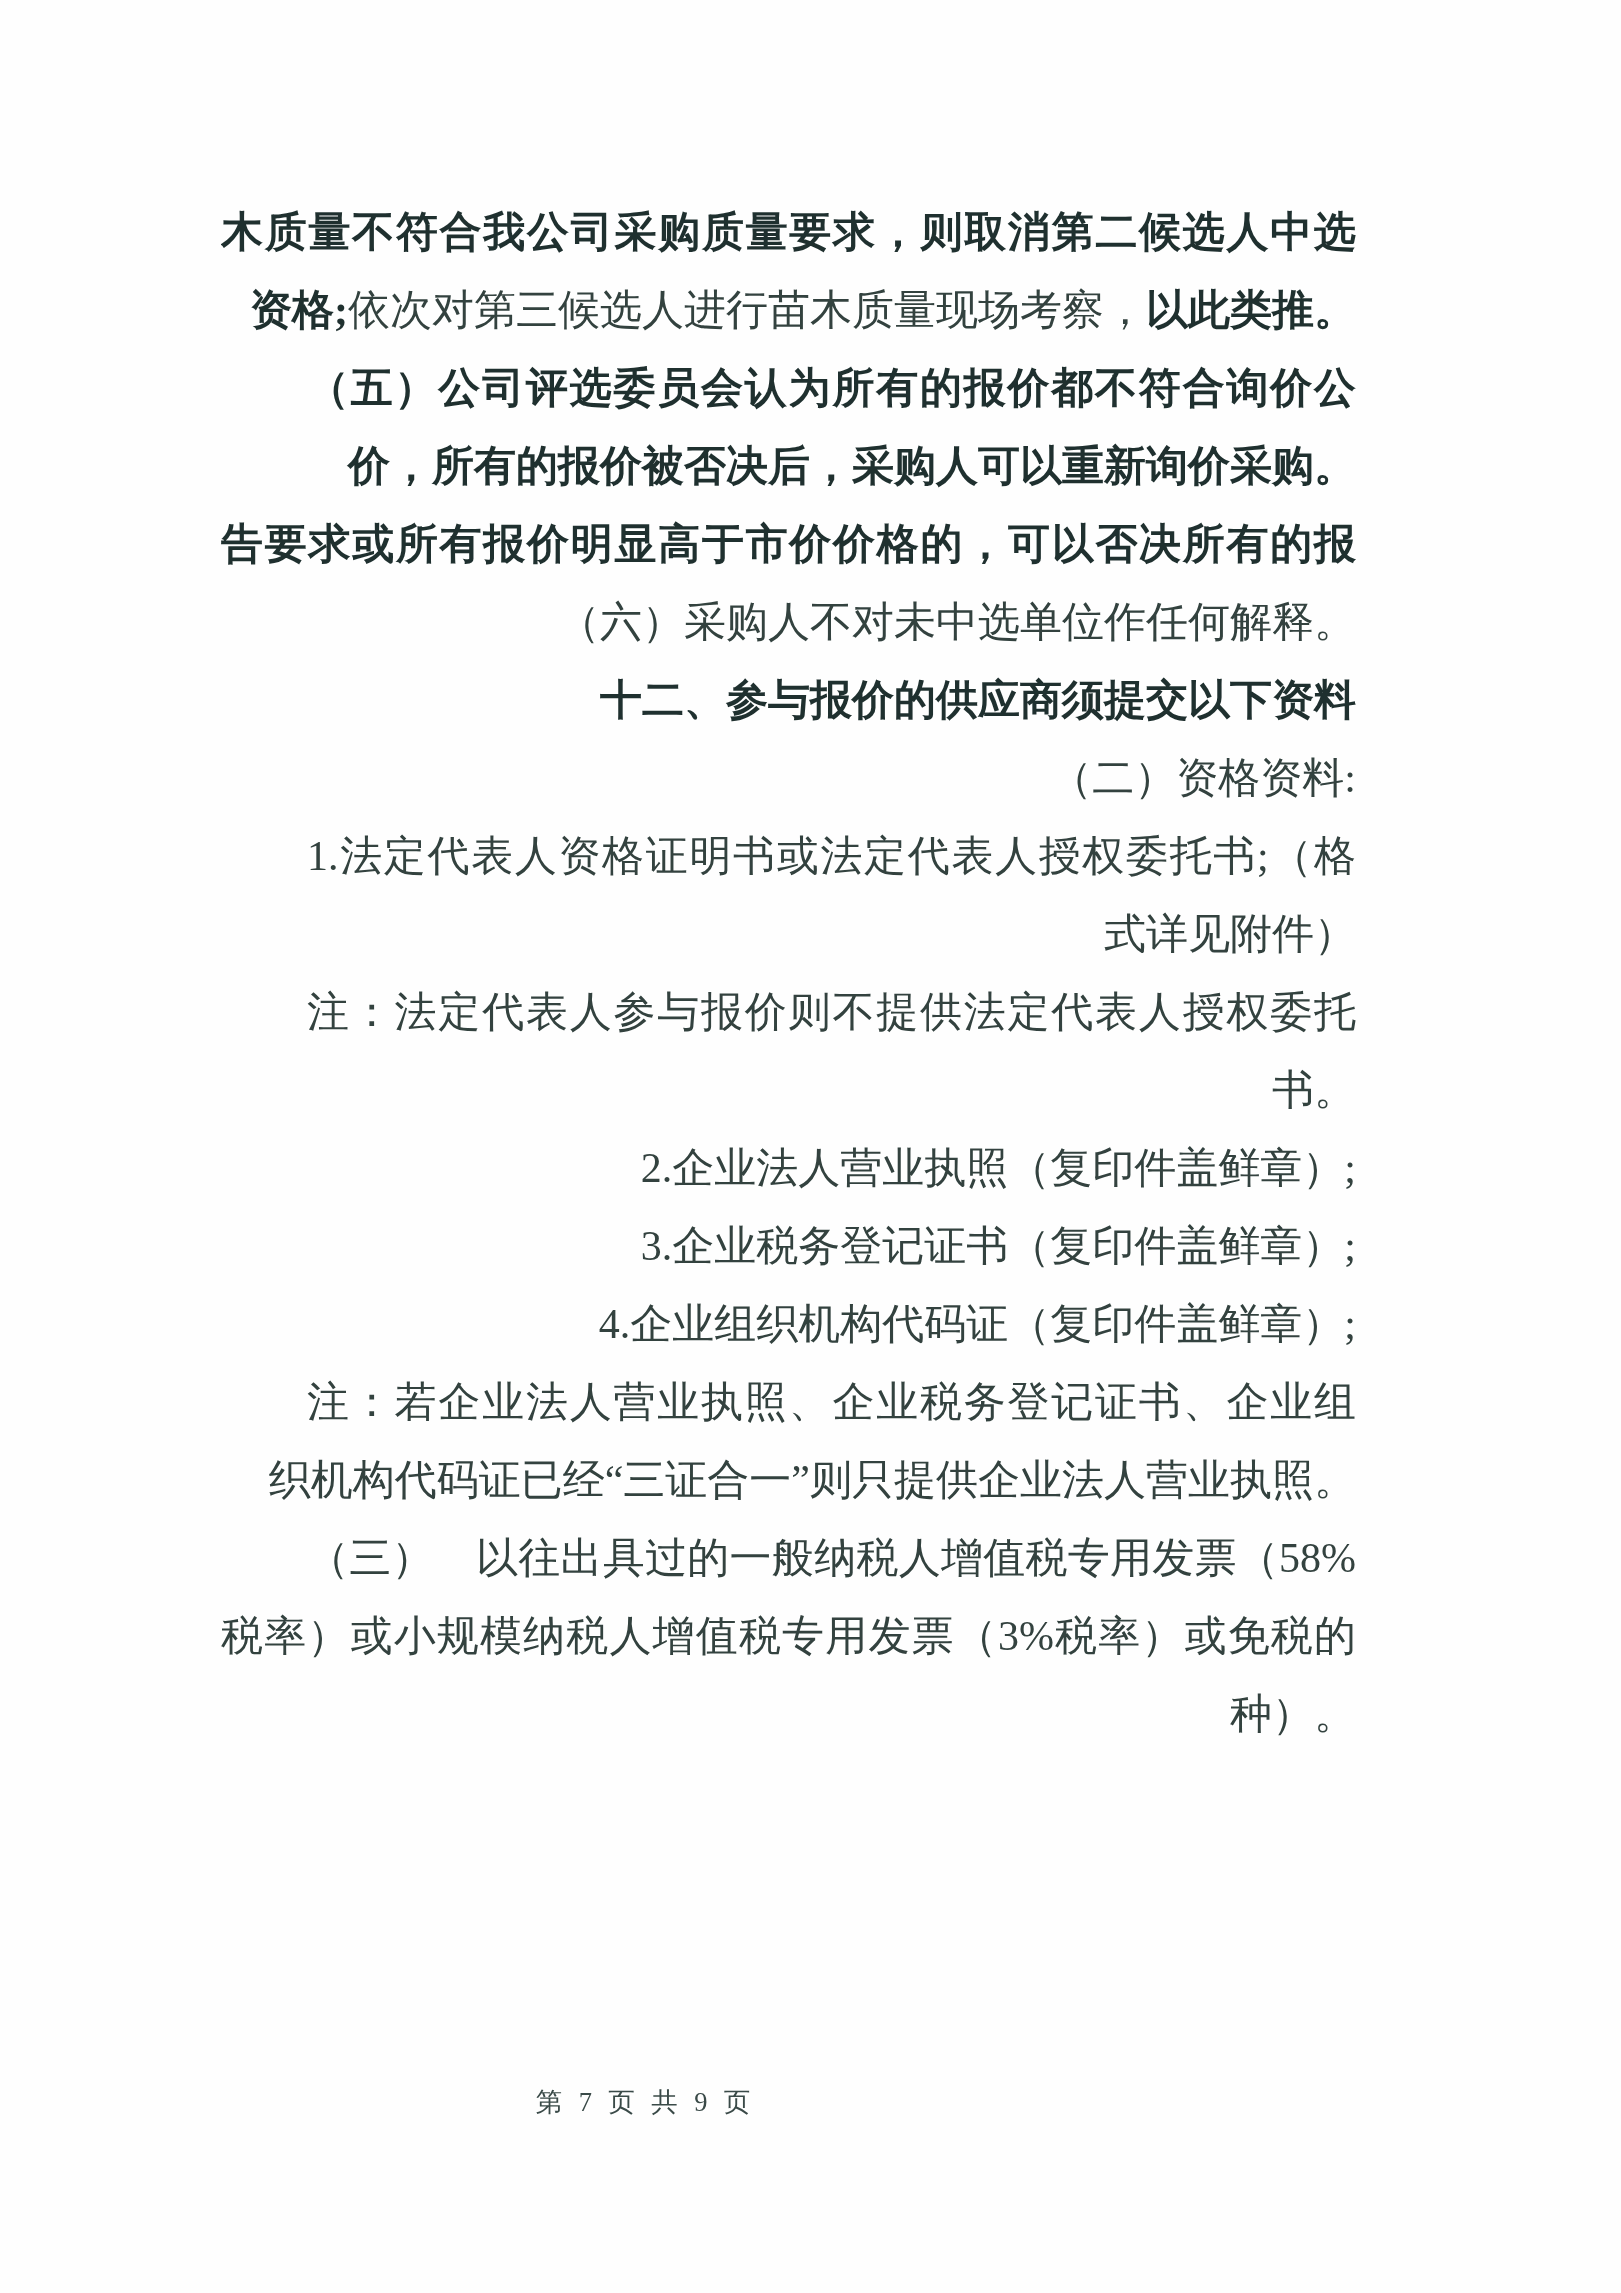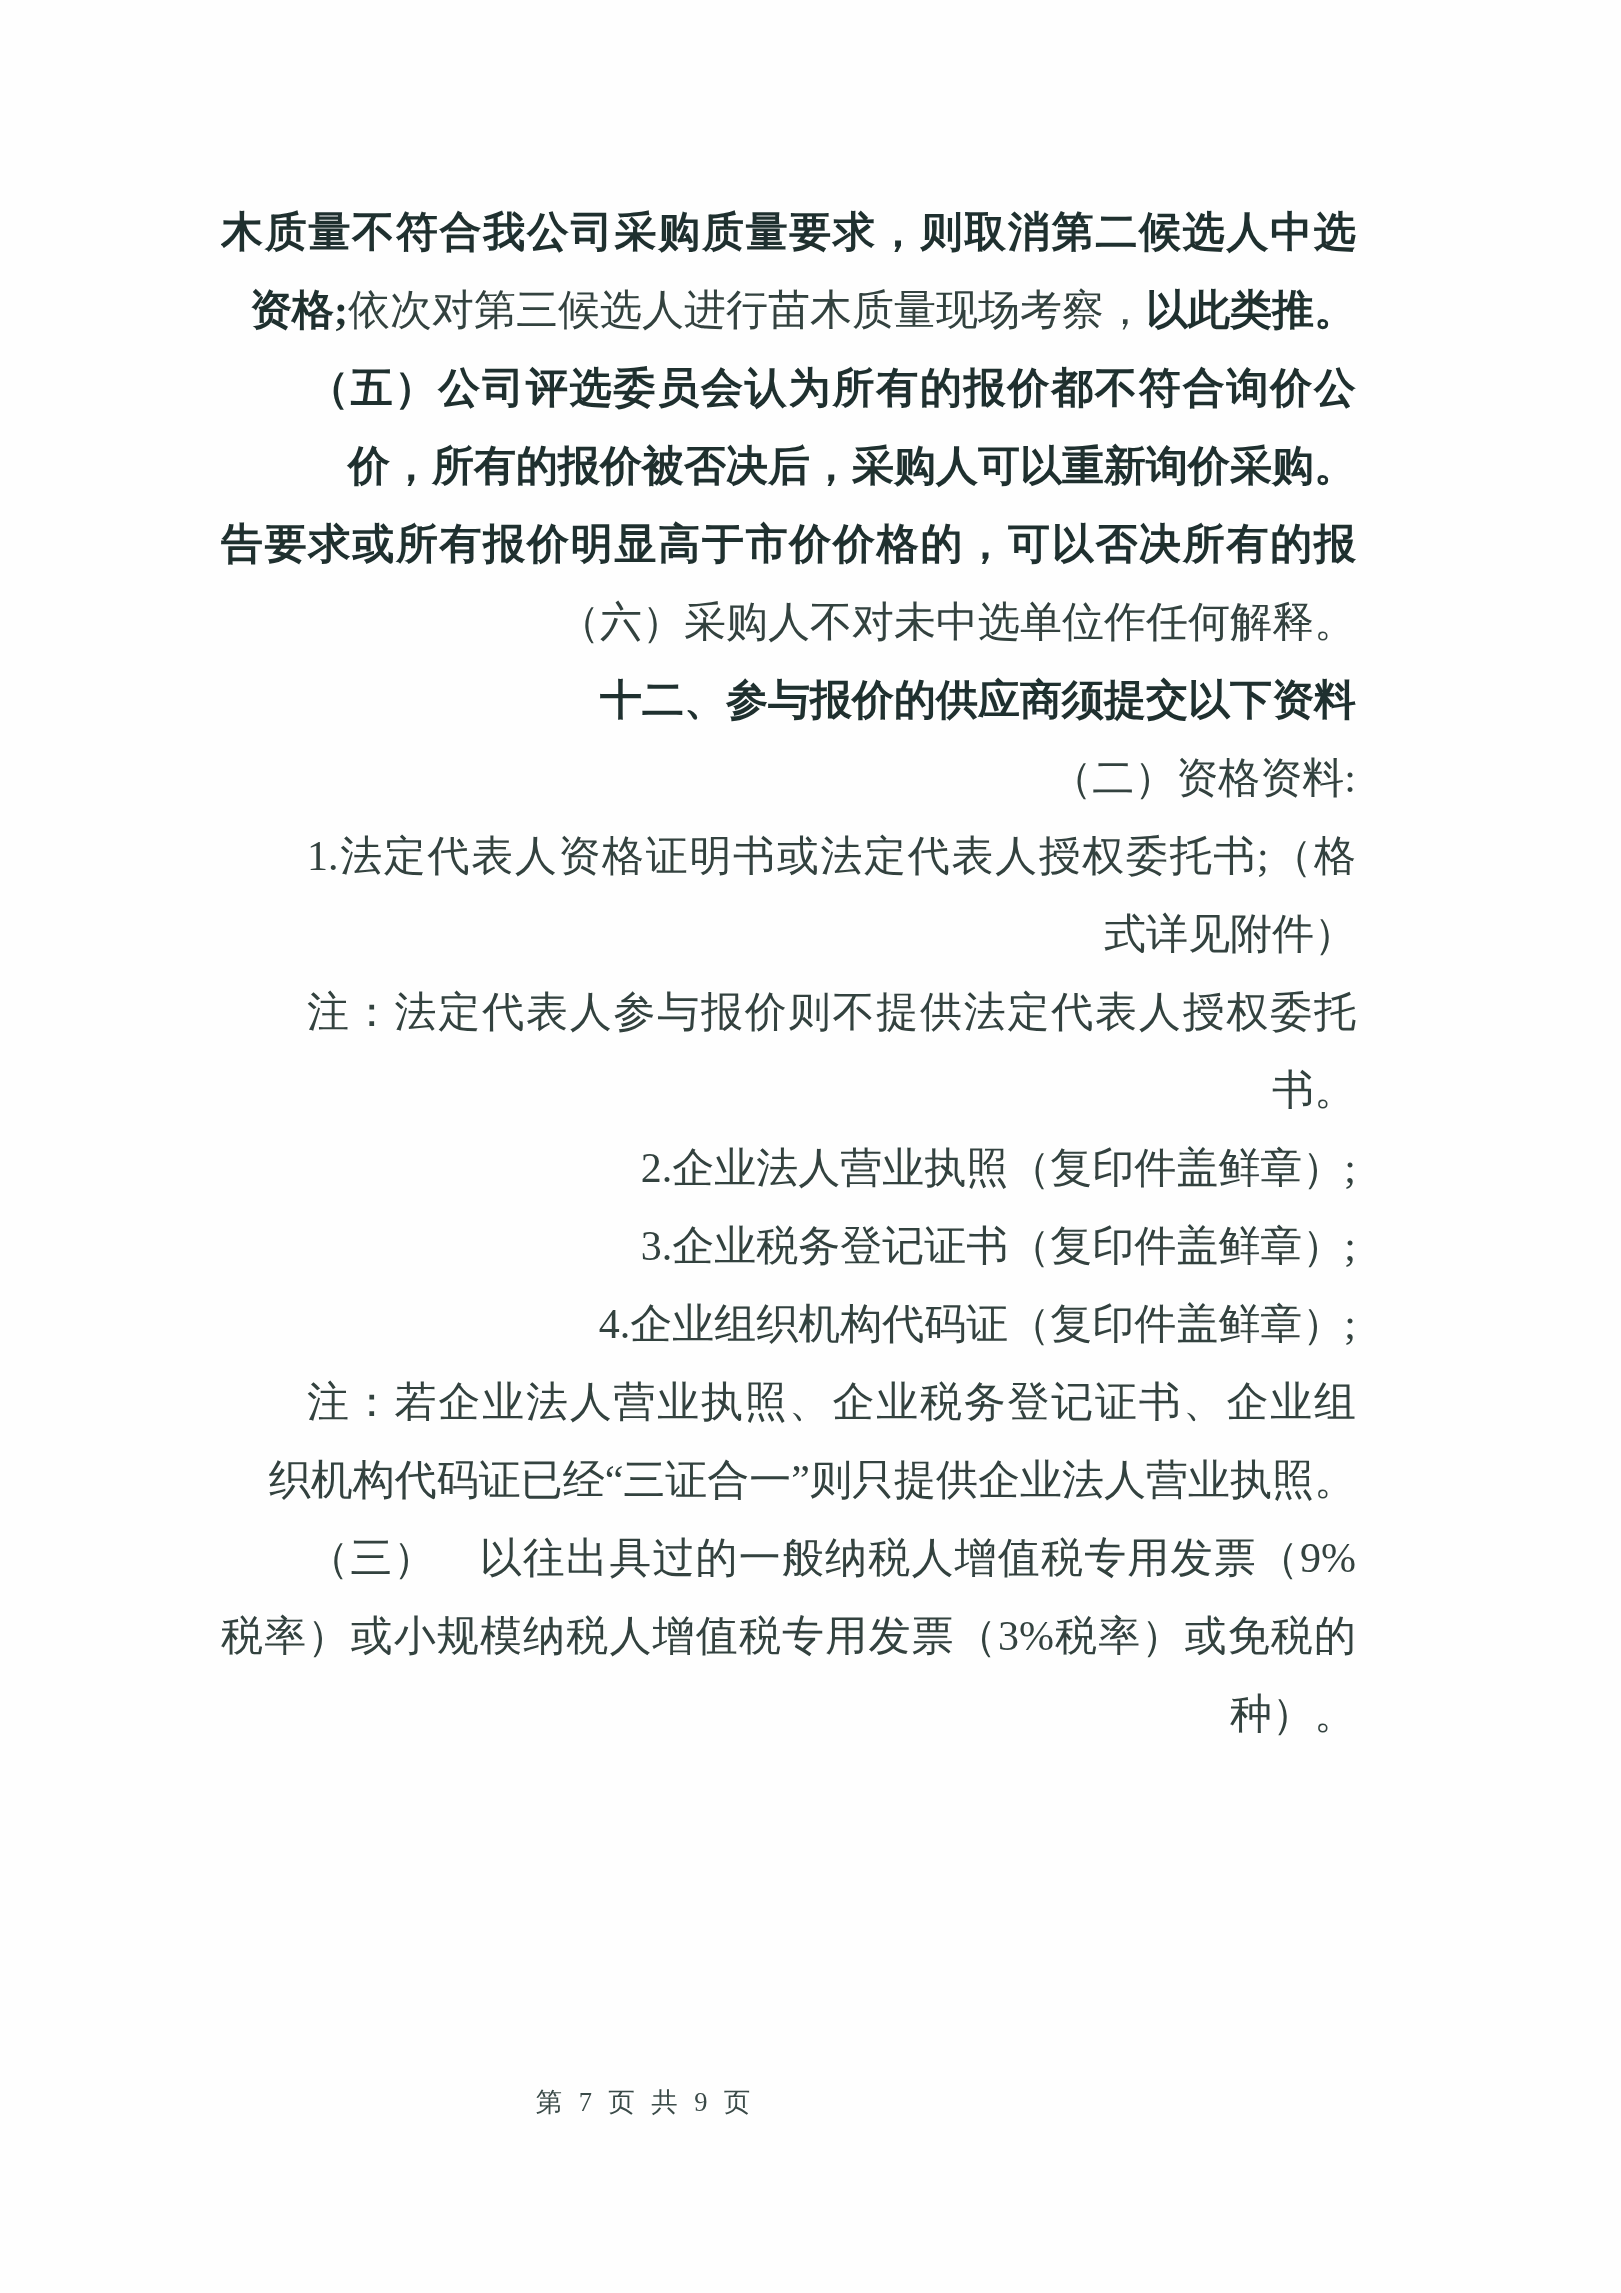--- a/index.html
+++ b/index.html
@@ -66,21 +66,21 @@
       <div class="line indent"><span class="seg">（二）资格资料:</span></div>
       <div class="line fill indent"><span class="seg">1.法定代表人资格证明书或法定代表人授权委托书;（格</span></div>
       <div class="line"><span class="seg">式详见附件）</span></div>
       <div class="line fill indent"><span class="seg">注：法定代表人参与报价则不提供法定代表人授权委托</span></div>
       <div class="line"><span class="seg">书。</span></div>
       <div class="line indent"><span class="seg">2.企业法人营业执照（复印件盖鲜章）;</span></div>
       <div class="line indent"><span class="seg">3.企业税务登记证书（复印件盖鲜章）;</span></div>
       <div class="line indent"><span class="seg">4.企业组织机构代码证（复印件盖鲜章）;</span></div>
       <div class="line fill indent"><span class="seg">注：若企业法人营业执照、企业税务登记证书、企业组</span></div>
       <div class="line"><span class="seg">织机构代码证已经“三证合一”则只提供企业法人营业执照。</span></div>
-      <div class="line fill indent"><span class="seg">（三）　以往出具过的一般纳税人增值税专用发票（9%</span></div>
+      <div class="line fill indent"><span class="seg">（三）　以往出具过的一般纳税人增值税专用发票（58%</span></div>
       <div class="line fill"><span class="seg">税率）或小规模纳税人增值税专用发票（3%税率）或免税的</span></div>
       <div class="line"><span class="seg">种）。</span></div>
     </div>
   <div class="footer">
     <span>第 7 页 共 9 页</span>
   </div>
 </div>
 
 
 </body></html>

